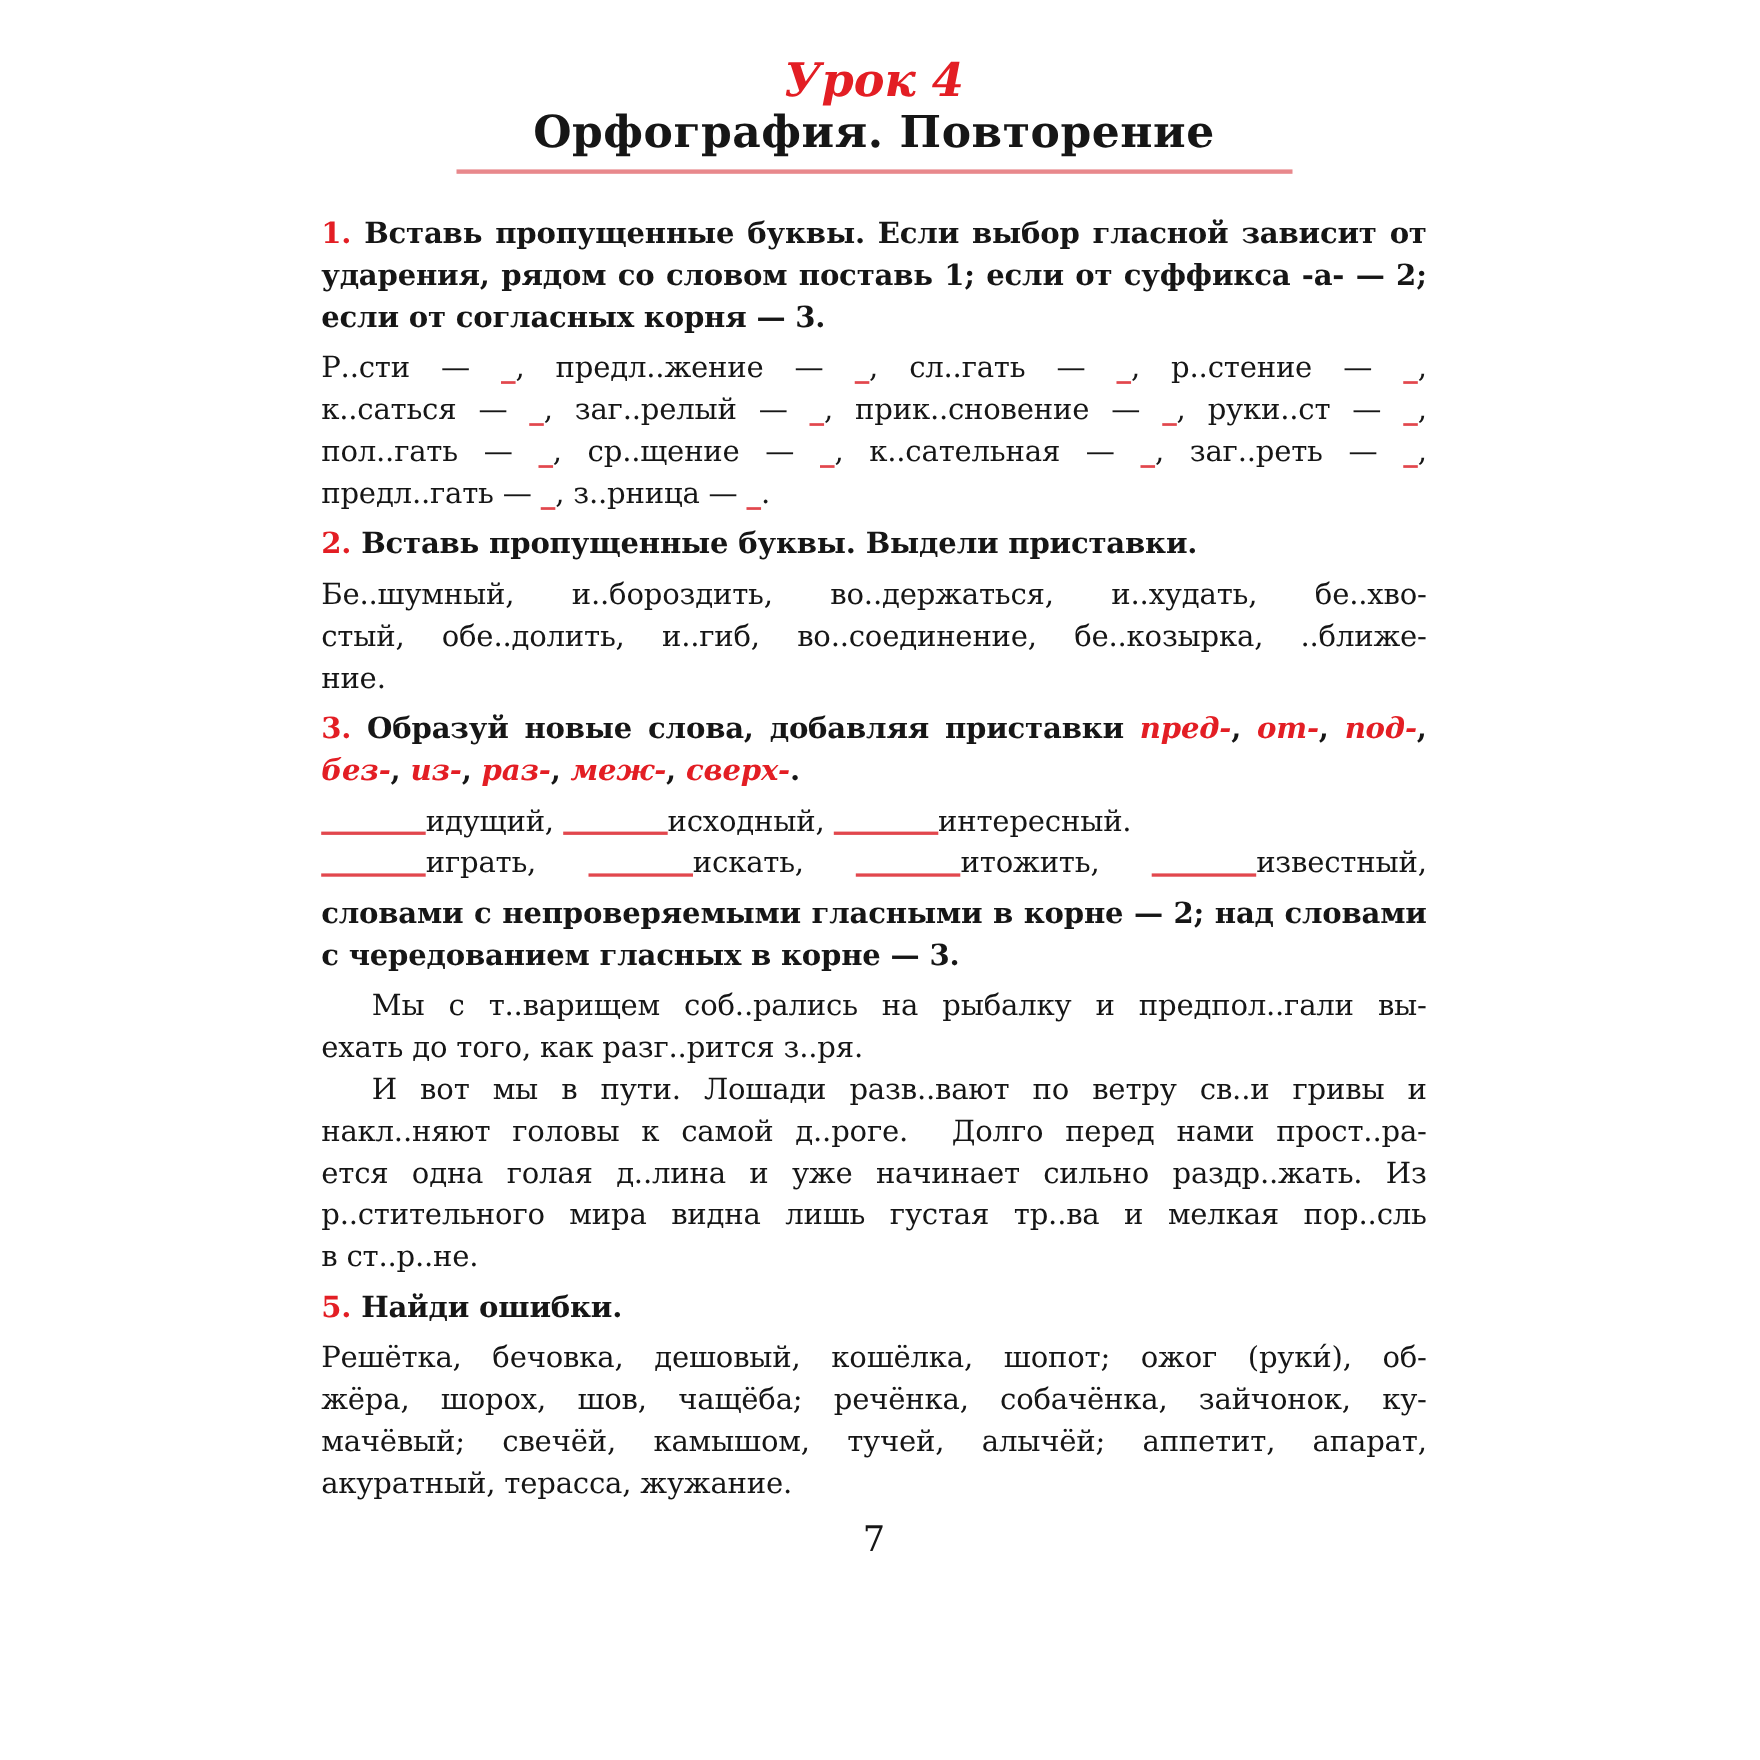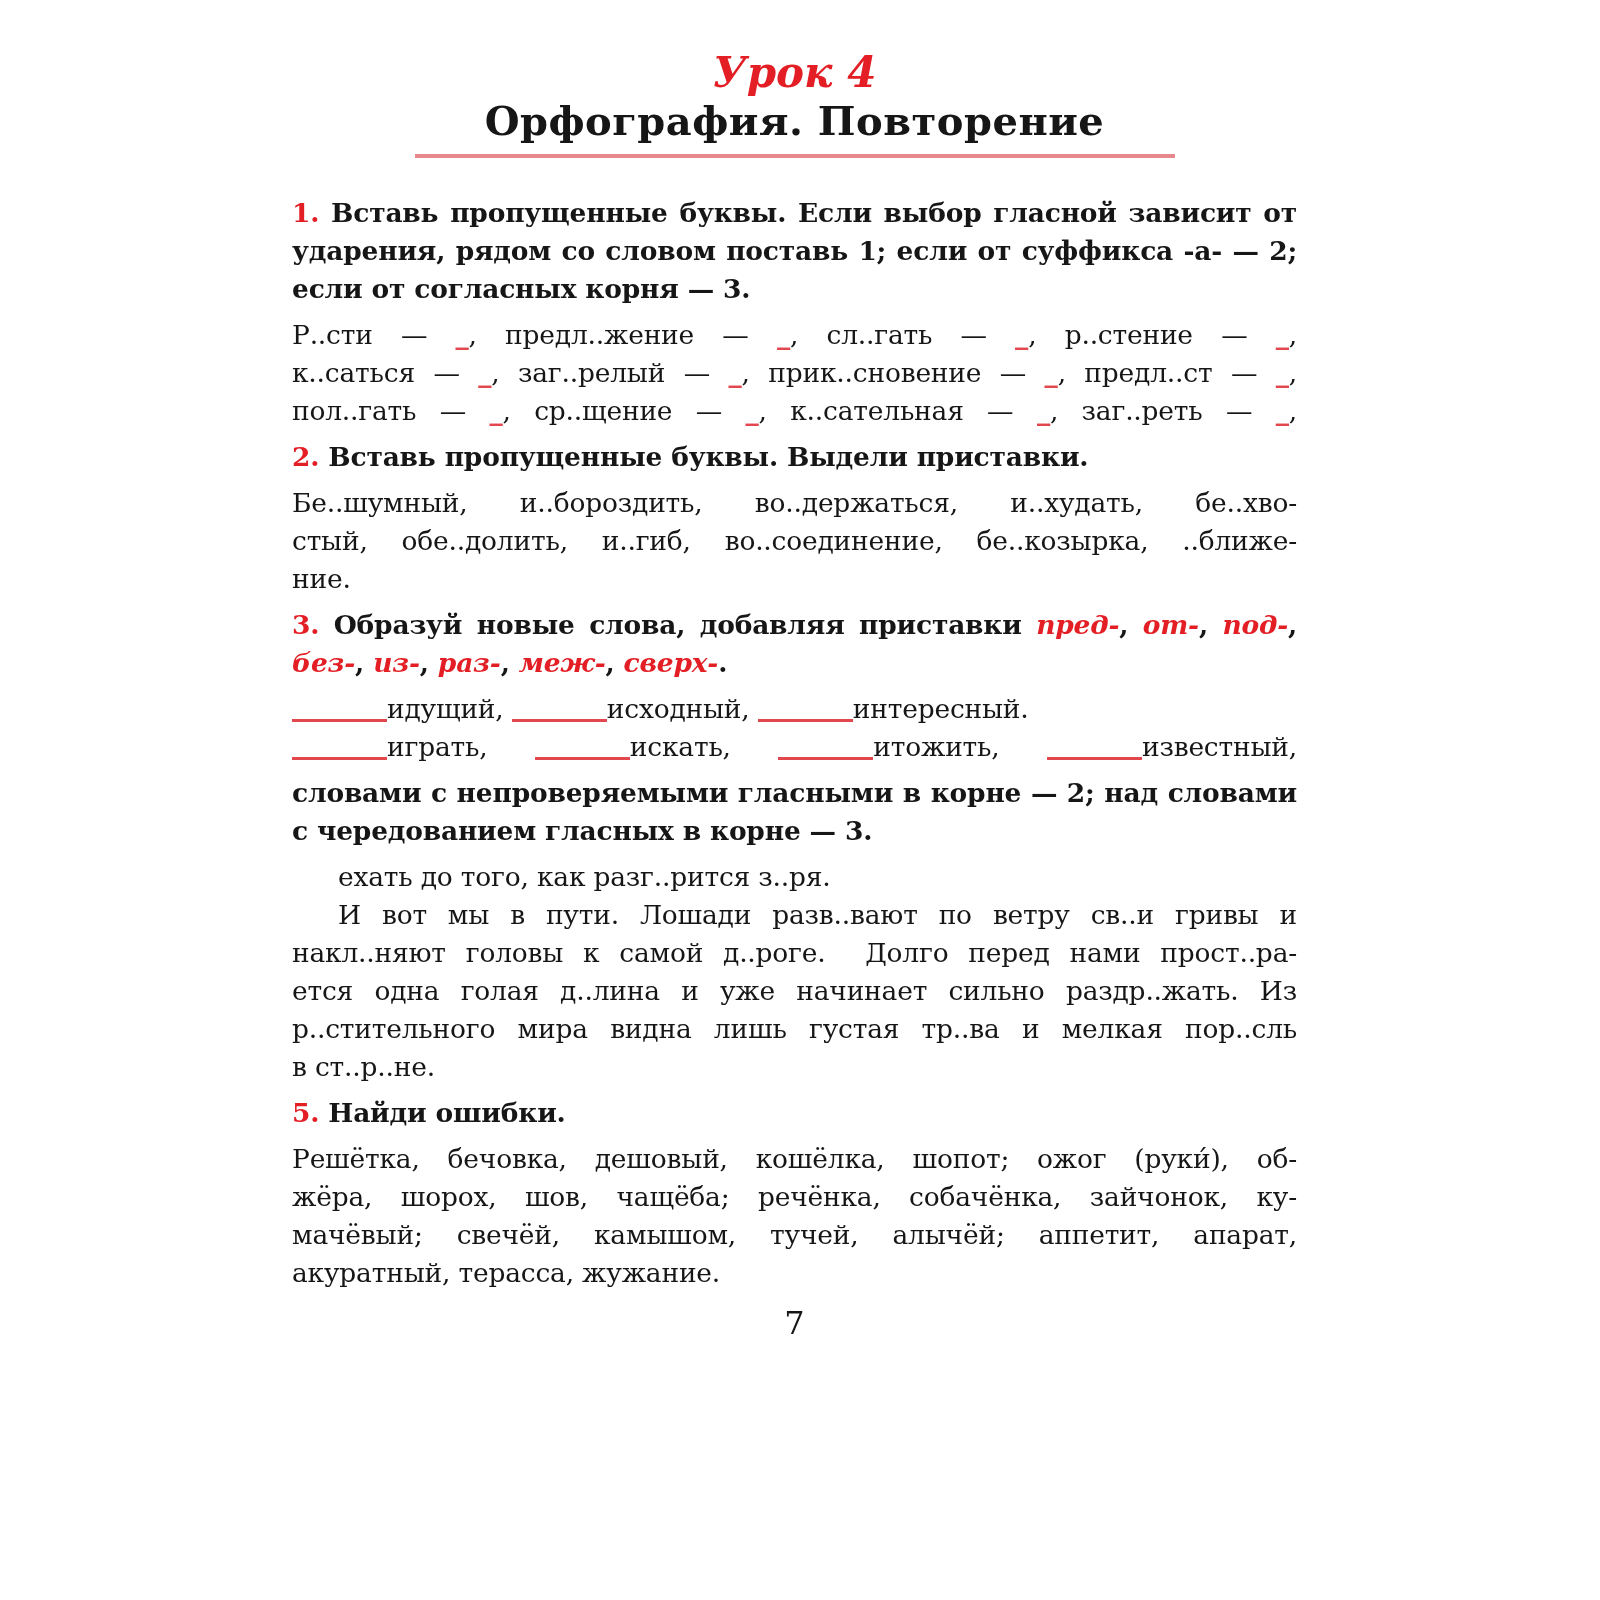--- a/index.html
+++ b/index.html
@@ -72,22 +72,23 @@
       <div class="rule"></div>
     </div>
 
     <div class="block heading">
         <div class="tline"><span class="seg-rb">1. </span><span class="seg-b">Вставь пропущенные буквы. Если выбор гласной зависит от</span></div>
         <div class="tline"><span class="seg-b">ударения, рядом со словом поставь 1; если от суффикса -а- — 2;</span></div>
         <div class="tline last"><span class="seg-b">если от согласных корня — 3.</span></div>
       </div>
     <div class="block">
         <div class="tline"><span class="seg-n">Р..сти — </span><span class="seg-u">_</span><span class="seg-n">, предл..жение — </span><span class="seg-u">_</span><span class="seg-n">, сл..гать — </span><span class="seg-u">_</span><span class="seg-n">, р..стение — </span><span class="seg-u">_</span><span class="seg-n">,</span></div>
-        <div class="tline"><span class="seg-n">к..саться — </span><span class="seg-u">_</span><span class="seg-n">, заг..релый — </span><span class="seg-u">_</span><span class="seg-n">, прик..сновение — </span><span class="seg-u">_</span><span class="seg-n">, предл..ст — </span><span class="seg-u">_</span><span class="seg-n">,</span></div>
+        <div class="tline"><span class="seg-n">к..саться — </span><span class="seg-u">_</span><span class="seg-n">, заг..релый — </span><span class="seg-u">_</span><span class="seg-n">, прик..сновение — </span><span class="seg-u">_</span><span class="seg-n">, руки..ст — </span><span class="seg-u">_</span><span class="seg-n">,</span></div>
         <div class="tline"><span class="seg-n">пол..гать — </span><span class="seg-u">_</span><span class="seg-n">, ср..щение — </span><span class="seg-u">_</span><span class="seg-n">, к..сательная — </span><span class="seg-u">_</span><span class="seg-n">, заг..реть — </span><span class="seg-u">_</span><span class="seg-n">,</span></div>
+        <div class="tline last"><span class="seg-n">предл..гать — </span><span class="seg-u">_</span><span class="seg-n">, з..рница — </span><span class="seg-u">_</span><span class="seg-n">.</span></div>
       </div>
 
     <div class="block heading">
         <div class="tline last"><span class="seg-rb">2. </span><span class="seg-b">Вставь пропущенные буквы. Выдели приставки.</span></div>
       </div>
     <div class="block">
         <div class="tline"><span class="seg-n">Бе..шумный, и..бороздить, во..держаться, и..худать, бе..хво-</span></div>
         <div class="tline"><span class="seg-n">стый, обе..долить, и..гиб, во..соединение, бе..козырка, ..ближе-</span></div>
         <div class="tline last"><span class="seg-n">ние.</span></div>
       </div>
@@ -99,20 +100,21 @@
     <div class="block">
         <div class="tline last"><span class="seg-gap"></span><span class="seg-n">идущий, </span><span class="seg-gap"></span><span class="seg-n">исходный, </span><span class="seg-gap"></span><span class="seg-n">интересный.</span></div>
         <div class="tline"><span class="seg-gap"></span><span class="seg-n">играть, </span><span class="seg-gap"></span><span class="seg-n">искать, </span><span class="seg-gap"></span><span class="seg-n">итожить, </span><span class="seg-gap"></span><span class="seg-n">известный,</span></div>
       </div>
 
     <div class="block heading">
         <div class="tline"><span class="seg-b">словами с непроверяемыми гласными в корне — 2; над словами</span></div>
         <div class="tline last"><span class="seg-b">с чередованием гласных в корне — 3.</span></div>
       </div>
     <div class="block tight indent">
+        <div class="tline"><span class="seg-n">Мы с т..варищем соб..рались на рыбалку и предпол..гали вы-</span></div>
         <div class="tline last"><span class="seg-n">ехать до того, как разг..рится з..ря.</span></div>
       </div>
     <div class="block indent">
         <div class="tline"><span class="seg-n">И вот мы в пути. Лошади разв..вают по ветру св..и гривы и</span></div>
         <div class="tline"><span class="seg-n">накл..няют головы к самой д..роге. &nbsp;Долго перед нами прост..ра-</span></div>
         <div class="tline"><span class="seg-n">ется одна голая д..лина и уже начинает сильно раздр..жать. Из</span></div>
         <div class="tline"><span class="seg-n">р..стительного мира видна лишь густая тр..ва и мелкая пор..сль</span></div>
         <div class="tline last"><span class="seg-n">в ст..р..не.</span></div>
       </div>
 

